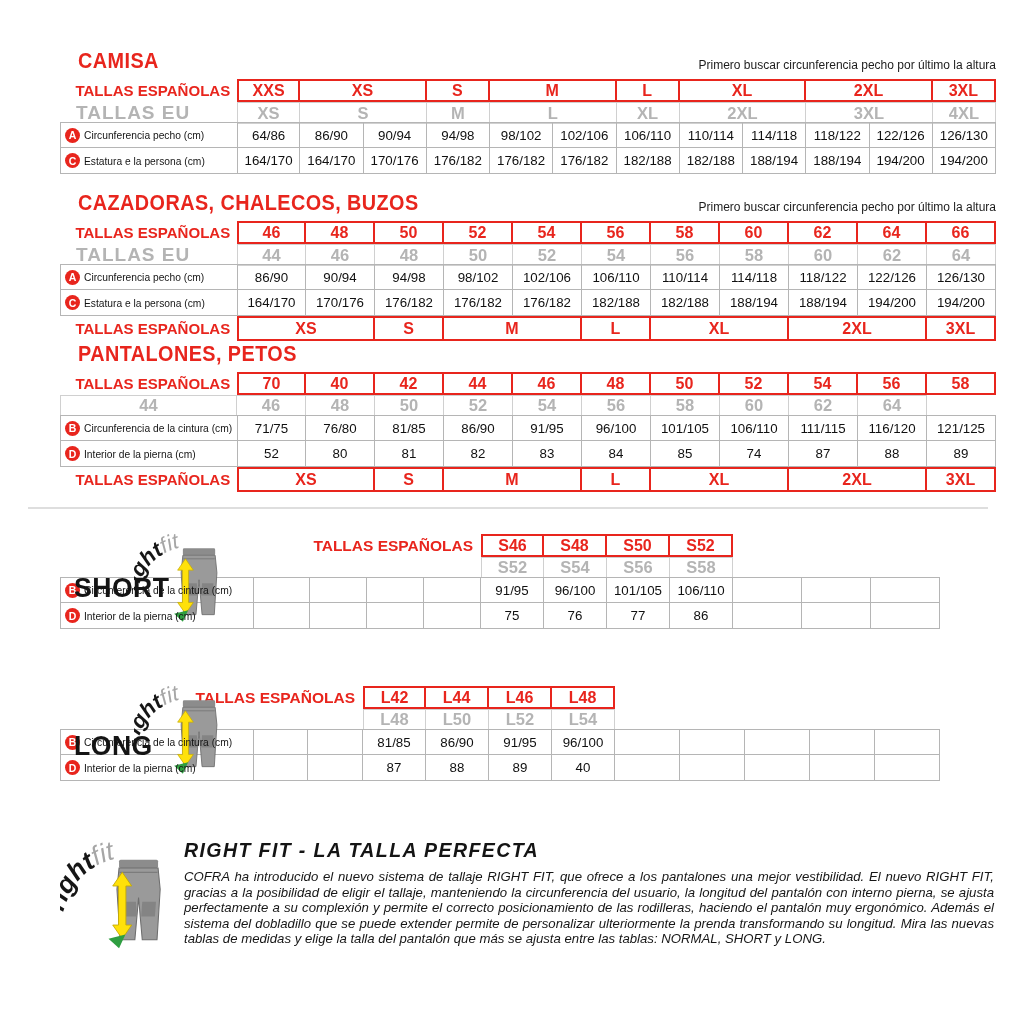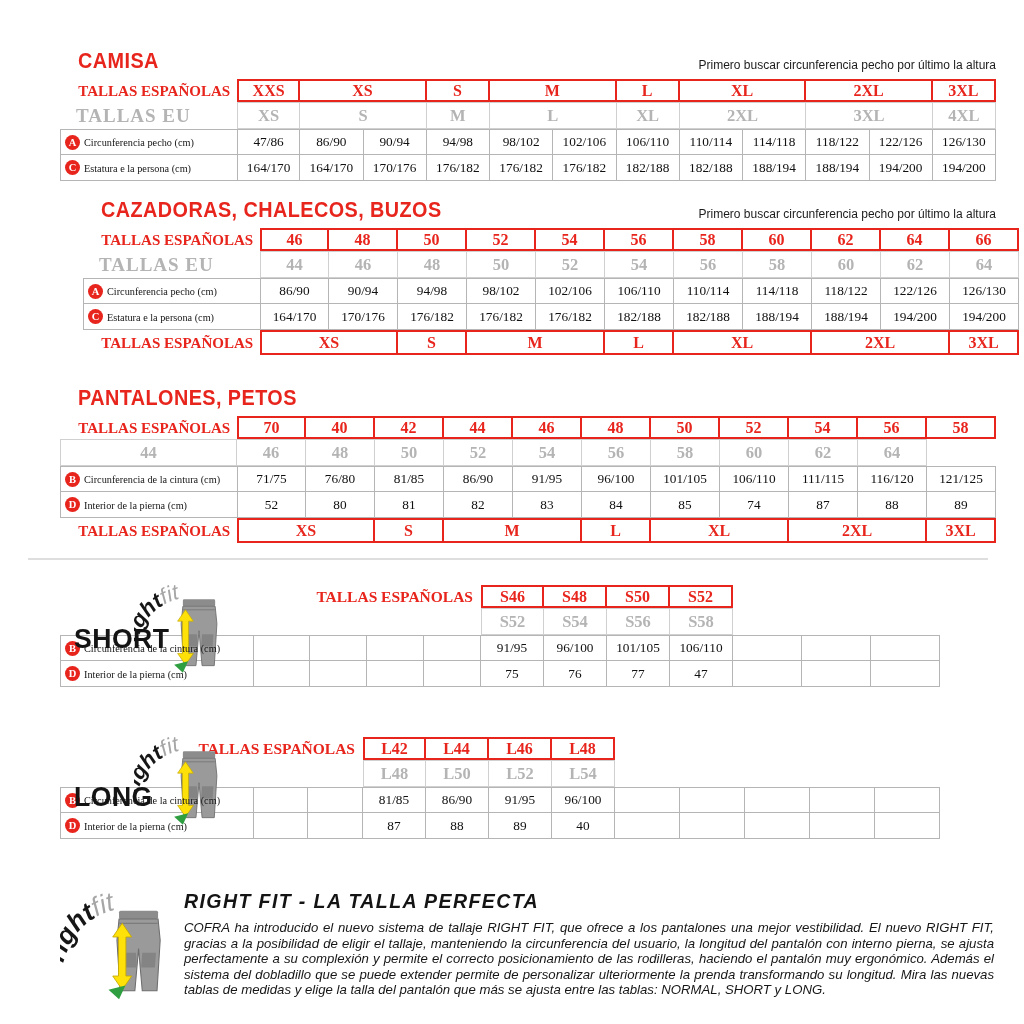--- a/index.html
+++ b/index.html
@@ -5,26 +5,26 @@
   html,body{margin:0;padding:0;background:#fff;}
   .page{width:1024px;height:1024px;background:#ffffff;position:relative;overflow:hidden;
         font-family:"Liberation Sans",sans-serif;color:#141414;}
   
   .sec-head{display:flex;justify-content:space-between;align-items:flex-end;margin:0 28px 5px 78px;gap:48px;}
   .sec-title{color:#e8251d;font-size:22px;font-weight:bold;letter-spacing:.5px;margin:0;
              transform:scaleX(.9);transform-origin:left bottom;white-space:nowrap;}
   .sec-note{font-size:12px;color:#1c1c1c;padding-bottom:2px;white-space:nowrap;}
   
   .tbl{margin-left:60px;width:936px;}
-  .trow{display:grid;font-family:Liberation Serif, serif;}
+  .trow{display:grid;}
   .t12 .trow{grid-template-columns:177px repeat(12,1fr);}
   .t11 .trow{grid-template-columns:177px repeat(11,1fr);}
   .rred{height:23px;}
   .rredb{height:25px;}
-  .rgray{height:27px;}
+  .rgray{height:20px;}
   .rdata{height:26px;}
   .rlabel{color:#e8251d;font-weight:bold;font-size:15.5px;display:flex;align-items:center;
           justify-content:flex-end;padding-right:7px;white-space:nowrap;transform:scaleX(.97);transform-origin:right center;}
   .sbox{border:2px solid #e8251d;color:#e8251d;font-weight:bold;font-size:16px;
         display:flex;align-items:center;justify-content:center;box-sizing:border-box;}
   .sbox + .sbox{border-left:none;}
   .glabel{color:#b4b4b4;font-weight:bold;font-size:19px;letter-spacing:1px;display:flex;
           align-items:center;padding-left:16px;white-space:nowrap;}
   .gcell{color:#b4b4b4;font-weight:bold;font-size:16.5px;border:1px solid #d0d0d0;
          display:flex;align-items:center;justify-content:center;box-sizing:border-box;}
@@ -34,22 +34,22 @@
   .cell + .cell{border-left:none;}
   .lcell{border:1px solid #b5b5b5;border-right:none;display:flex;align-items:center;
          padding-left:4px;box-sizing:border-box;overflow:hidden;}
   .rnext .cell,.rnext .lcell{border-top:none;}
   .badge{flex:0 0 15px;width:15px;height:15px;border-radius:50%;background:#e8251d;color:#fff;
          font-weight:bold;font-size:10.5px;font-style:normal;display:inline-flex;align-items:center;
          justify-content:center;margin-right:4px;}
   .ltext{font-size:11.4px;white-space:nowrap;transform:scaleX(.9);transform-origin:left center;}
   
   .sec-camisa{margin-top:48px;}
-  .sec-cazadoras{margin-top:16px;padding-left:23px;}
-  .sec-pantalones{margin-top:30px;}
+  .sec-cazadoras{margin-top:16px;}
+  .sec-pantalones{}
   .divider{margin:15px 0 0 28px;width:960px;height:2px;background:#dedede;}
   
   .sec-fit{position:relative;}
   .sec-short{margin-top:15px;height:130px;}
   .sec-long{margin-top:16px;height:128px;}
   .mini-logo{position:absolute;left:134px;top:-2px;}
   .big-label{position:absolute;left:74px;font-size:28px;font-weight:bold;letter-spacing:.5px;
              transform:scaleX(.95);transform-origin:left top;margin:0;}
   .sec-short .big-label{top:38px;}
   .sec-long .big-label{top:44px;}
@@ -102,21 +102,21 @@
           <span class="gcell">XL</span>
           <span class="gcell" style="grid-column: span 2;">2XL</span>
           <span class="gcell" style="grid-column: span 2;">3XL</span>
           <span class="gcell">4XL</span>
         </div>
       <div class="trow rdata">
         <span class="lcell">
             <i class="badge">A</i>
             <span class="ltext">Circunferencia pecho (cm)</span>
           </span>
-      <span class="cell">47/86</span>
+      <span class="cell">64/86</span>
           <span class="cell">86/90</span>
           <span class="cell">90/94</span>
           <span class="cell">94/98</span>
           <span class="cell">98/102</span>
           <span class="cell">102/106</span>
           <span class="cell">106/110</span>
           <span class="cell">110/114</span>
           <span class="cell">114/118</span>
           <span class="cell">118/122</span>
           <span class="cell">122/126</span>
@@ -363,21 +363,21 @@
             <i class="badge">D</i>
             <span class="ltext">Interior de la pierna (cm)</span>
           </span>
       <span class="cell empty"></span>
           <span class="cell empty"></span>
           <span class="cell empty"></span>
           <span class="cell empty"></span>
           <span class="cell">75</span>
           <span class="cell">76</span>
           <span class="cell">77</span>
-          <span class="cell">47</span>
+          <span class="cell">86</span>
           <span class="cell empty"></span>
           <span class="cell empty"></span>
           <span class="cell empty"></span>
         </div>
     </div>
   </section>
 
   <section class="sec-fit sec-long">
     <div class="mini-logo"><svg width="96" height="92" viewBox="0 0 110 104">
     <defs>

